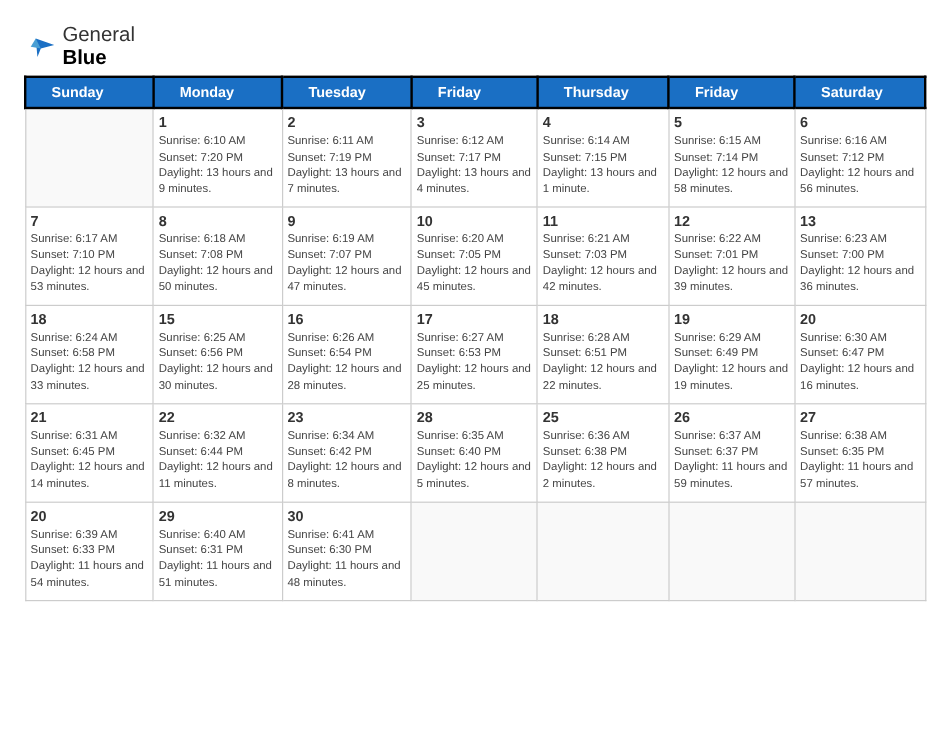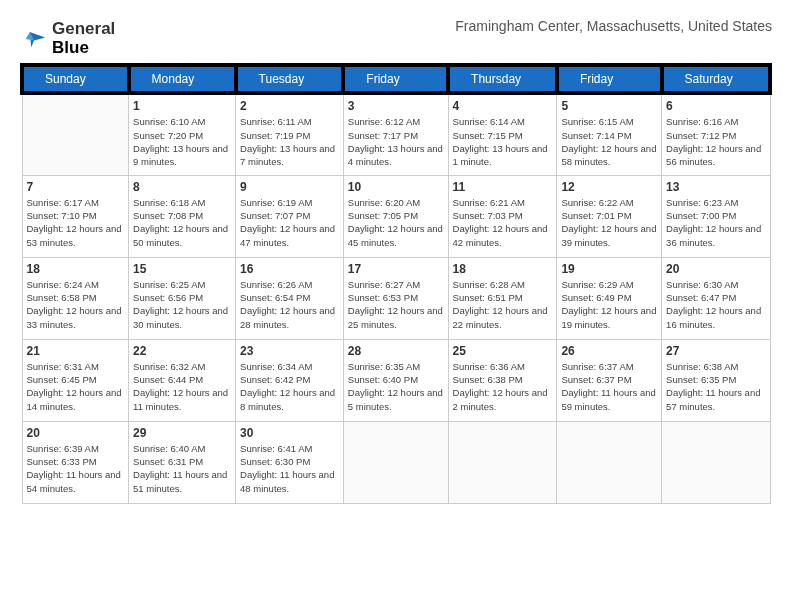--- a/index.html
+++ b/index.html
@@ -50,23 +50,23 @@
       width: 100%;
       border-collapse: collapse;
       margin-top: 6px;
       font-size: 11px;
     }
     .calendar thead tr th {
       background: #1a6fc4;
       color: #fff;
       padding: 5px 21px;
       text-align: left;
-      font-weight: normal;
+      font-weight: bold;
       font-size: 12px;
-      border: 4px solid #000000;
+      border: 2px solid #000000;
     }
     .calendar tbody tr td {
       border: 1px solid #ccc;
       vertical-align: top;
       padding: 4px 4px;
       width: 113px;
       height: 82px;
       background: #fff;
     }
     .calendar tbody tr td.empty {
@@ -90,27 +90,26 @@
 
 <div class="page">
   <div class="header-area">
     <div class="logo">
       <svg class="logo-bird" viewBox="0 0 40 40" xmlns="http://www.w3.org/2000/svg">
         <polygon points="14,10 36,18 20,22 16,32" fill="#1a6fc4"></polygon>
         <polygon points="14,10 20,22 8,20" fill="#4a9fd4"></polygon>
       </svg>
       <div>
         <div>
-          <span style="color:#333; font-size:17px; font-weight:bold; display:block; line-height:1.1;">General</span>
+          <span style="color:#333; font-size:17px; font-weight:normal; display:block; line-height:1.1;">General</span>
           <span style="color:#000000; font-size:17px; font-weight:bold; display:block; line-height:1.1;">Blue</span>
         </div>
       </div>
     </div>
     <div class="title-area">
-      <div class="location-title">Framingham Center, Massachusetts, United States</div>
     </div>
   </div>
 
   <table class="calendar">
     <thead>
       <tr id="weekday-header">
           <th>Sunday</th>
           <th>Monday</th>
           <th>Tuesday</th>
           <th>Friday</th>

